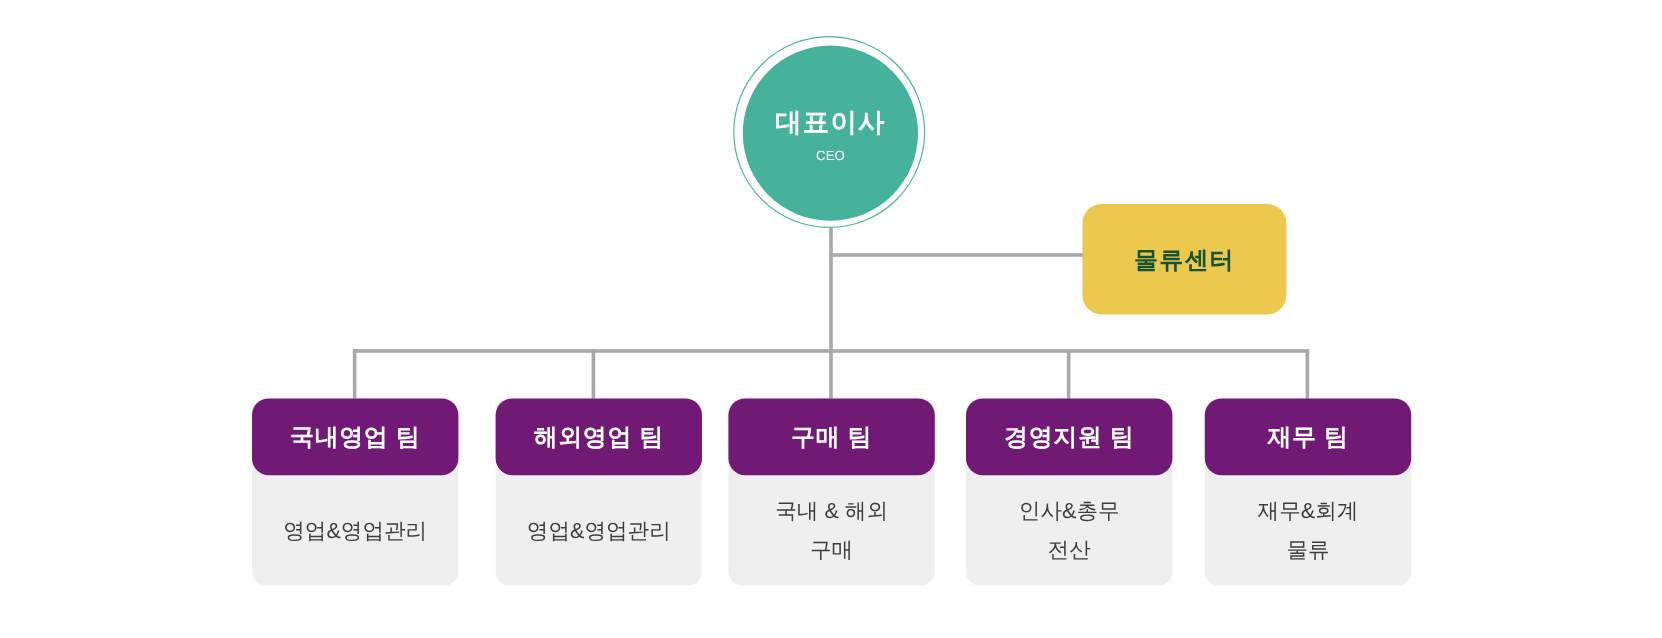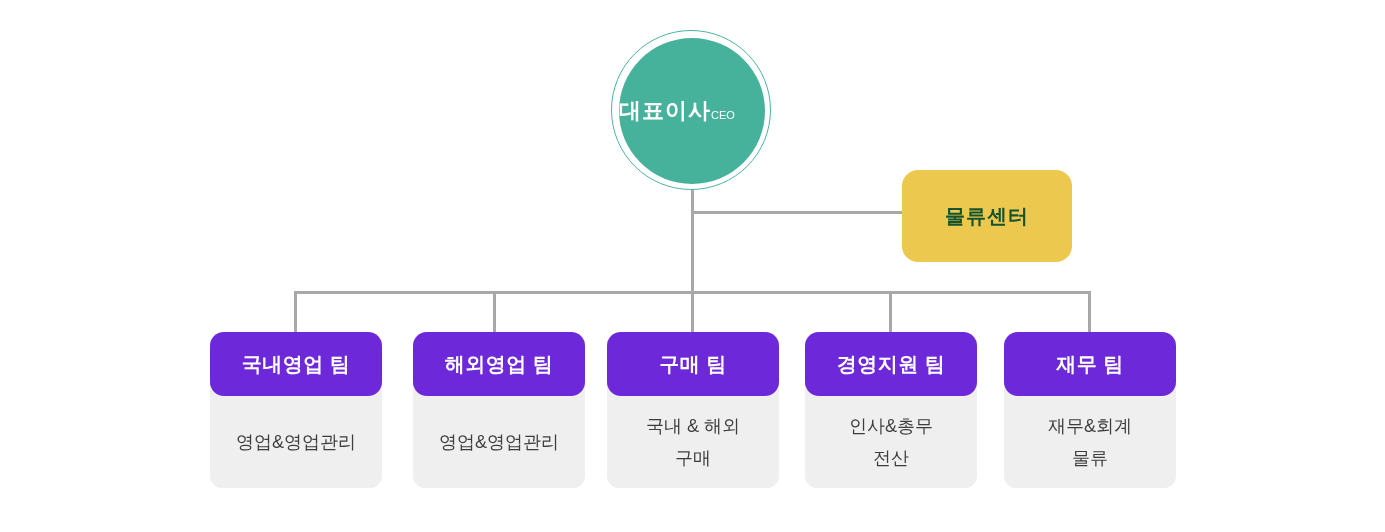--- a/index.html
+++ b/index.html
@@ -41,22 +41,23 @@
     background: #ffffff;
     box-sizing: border-box;
   }
   .ceo-circle {
     position: absolute;
     left: 619px; top: 38px;
     width: 146px; height: 146px;
     border-radius: 50%;
     background: #47b29c;
     display: flex;
-    flex-direction: row;
+    flex-direction: column;
     align-items: center;
+    justify-content: center;
     color: #ffffff;
     text-align: center;
   }
   .ceo-title {
     font-size: 22px;
     font-weight: bold;
     letter-spacing: 1px;
   }
   .ceo-subtitle {
     font-size: 11px;
@@ -92,21 +93,21 @@
   .team-card-2 { left: 413px; }
   .team-card-3 { left: 607px; }
   .team-card-4 { left: 805px; }
   .team-card-5 { left: 1004px; }
 
   .team-header {
     position: absolute;
     left: 0; top: 0;
     width: 100%;
     height: 64px;
-    background: #6d28d9;
+    background: #701a75;
     border-radius: 14px;
     display: flex;
     align-items: center;
     justify-content: center;
     color: #ffffff;
     font-size: 20px;
     font-weight: bold;
     letter-spacing: 0.5px;
     box-sizing: border-box;
   }

